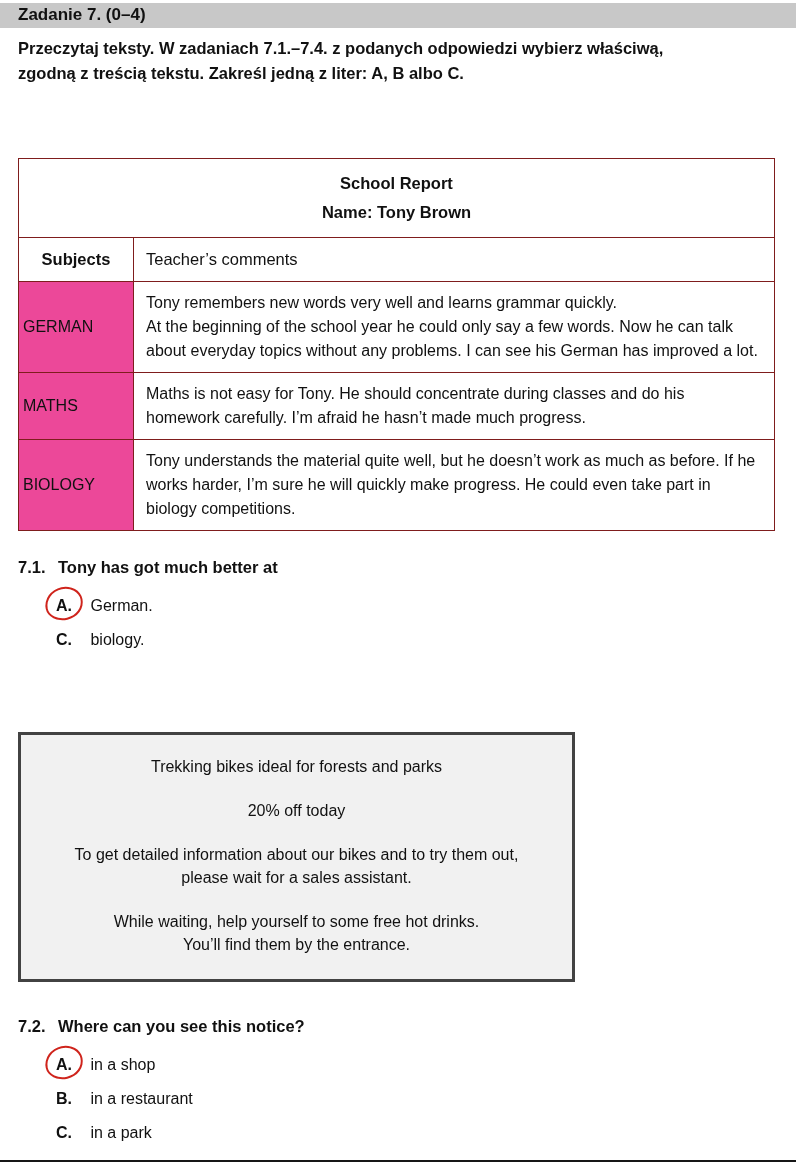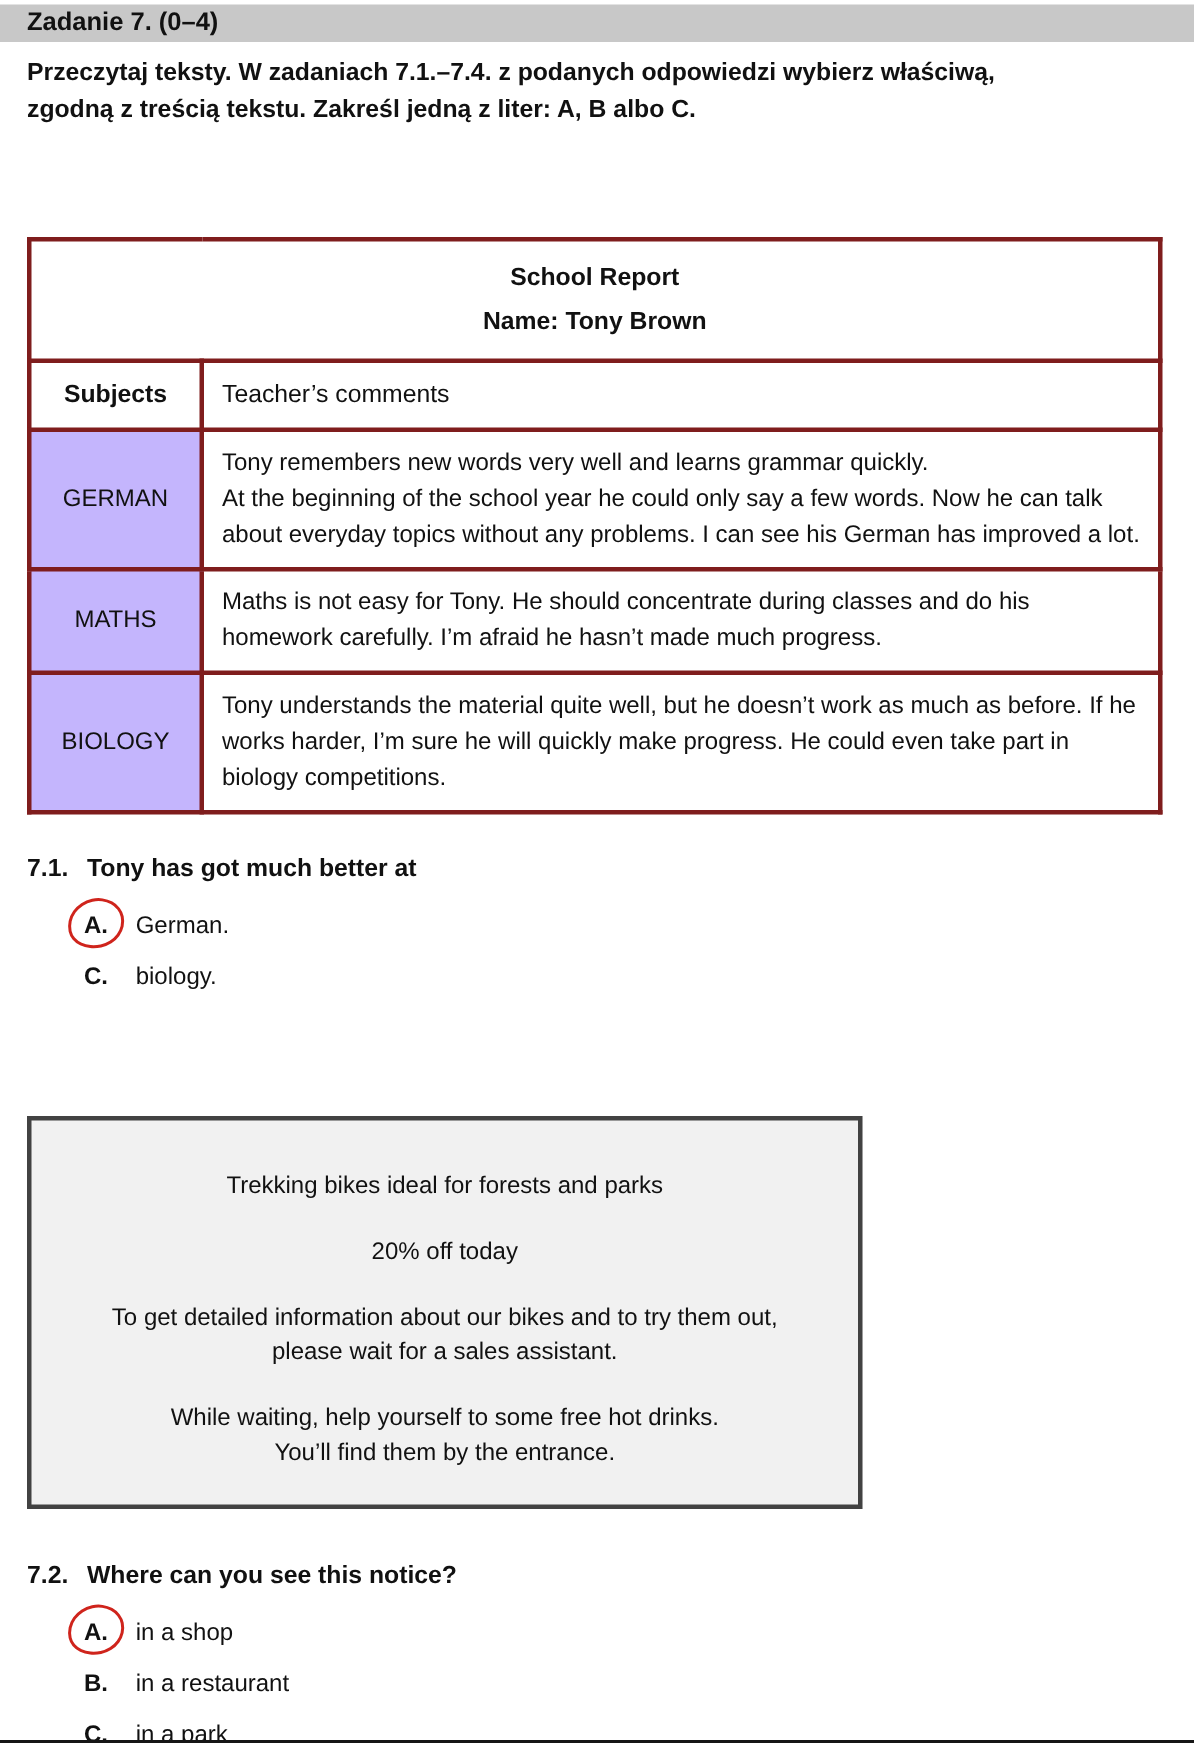--- a/index.html
+++ b/index.html
@@ -35,42 +35,42 @@
 
   
   .report-table {
     margin: 72px 20px 0 18px;
     width: 757px;
     border-collapse: collapse;
     border: 1.5px solid #000;
     font-size: 16px;
   }
   .report-table td, .report-table th {
-    border: 3px solid #7f1d1d;
+    border: 1px solid #7f1d1d;
     vertical-align: middle;
   }
   .table-title-cell { padding: 10px 8px; text-align: center; }
   .table-title { font-weight: bold; font-size: 16.5px; line-height: 29px; }
   .subjects-header {
     width: 115px;
     text-align: center;
     font-weight: bold;
     font-size: 16.5px;
     padding: 12px 12px;
   }
   .comments-header {
     text-align: left;
     font-weight: normal;
     font-size: 16.5px;
     padding: 12px 12px;
   }
   .subject-cell {
     width: 115px;
-    background: #c4b5fd;
-    text-align: center;
+    background: #ec4899;
+    text-align: left;
     font-size: 16px;
     padding: 6px 4px;
   }
   .comment-cell {
     padding: 9px 12px;
     line-height: 24px;
     white-space: pre-line;
   }
 
   
@@ -99,21 +99,21 @@
   .notice-box {
     margin: 80px 0 0 18px;
     width: 557px;
     border: 3px solid #424242;
     background: #f1f1f1;
     text-align: center;
     padding: 20px 26px 2px;
     font-size: 16px;
   }
   .notice-box p {
-    margin: 12px 0 21px;
+    margin: 0 0 21px;
     line-height: 23px;
     white-space: pre-line;
   }
 
   
   .bottom-rule {
     position: absolute;
     left: 0;
     bottom: 2px;
     width: 100%;

